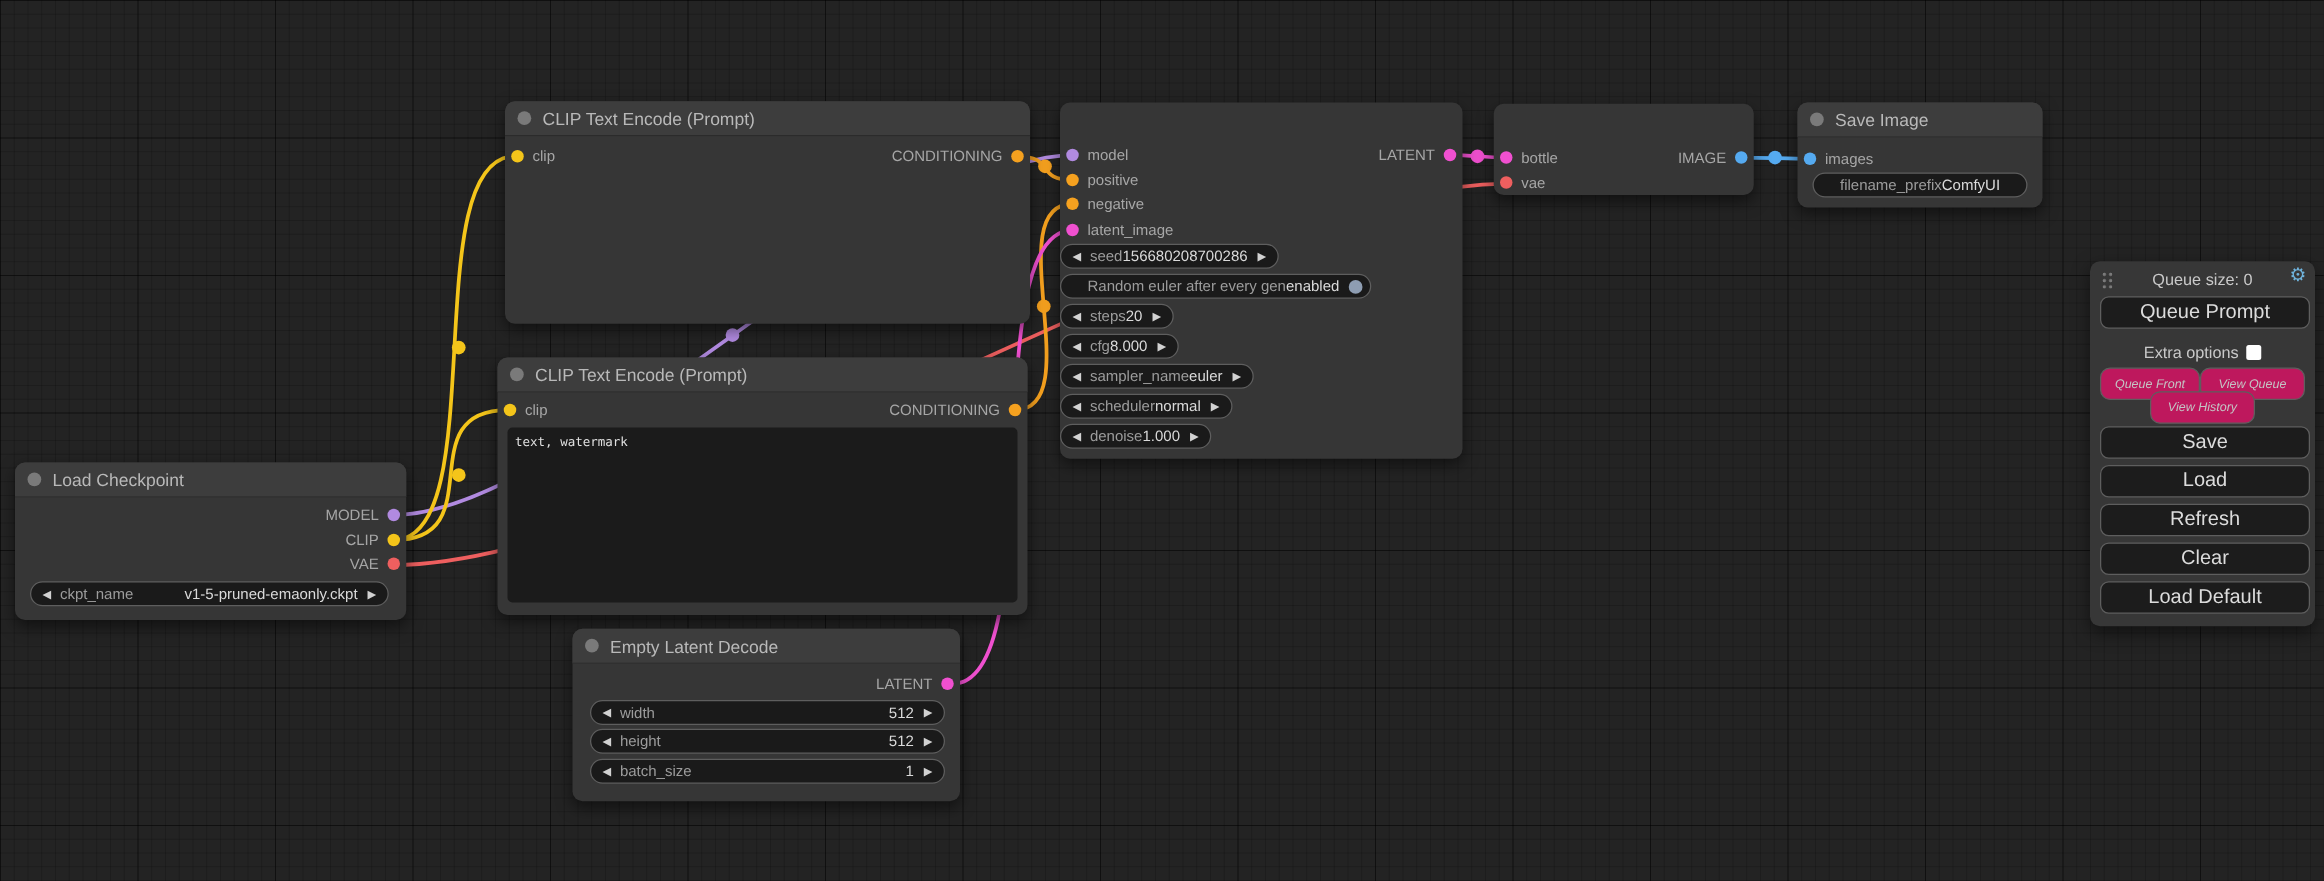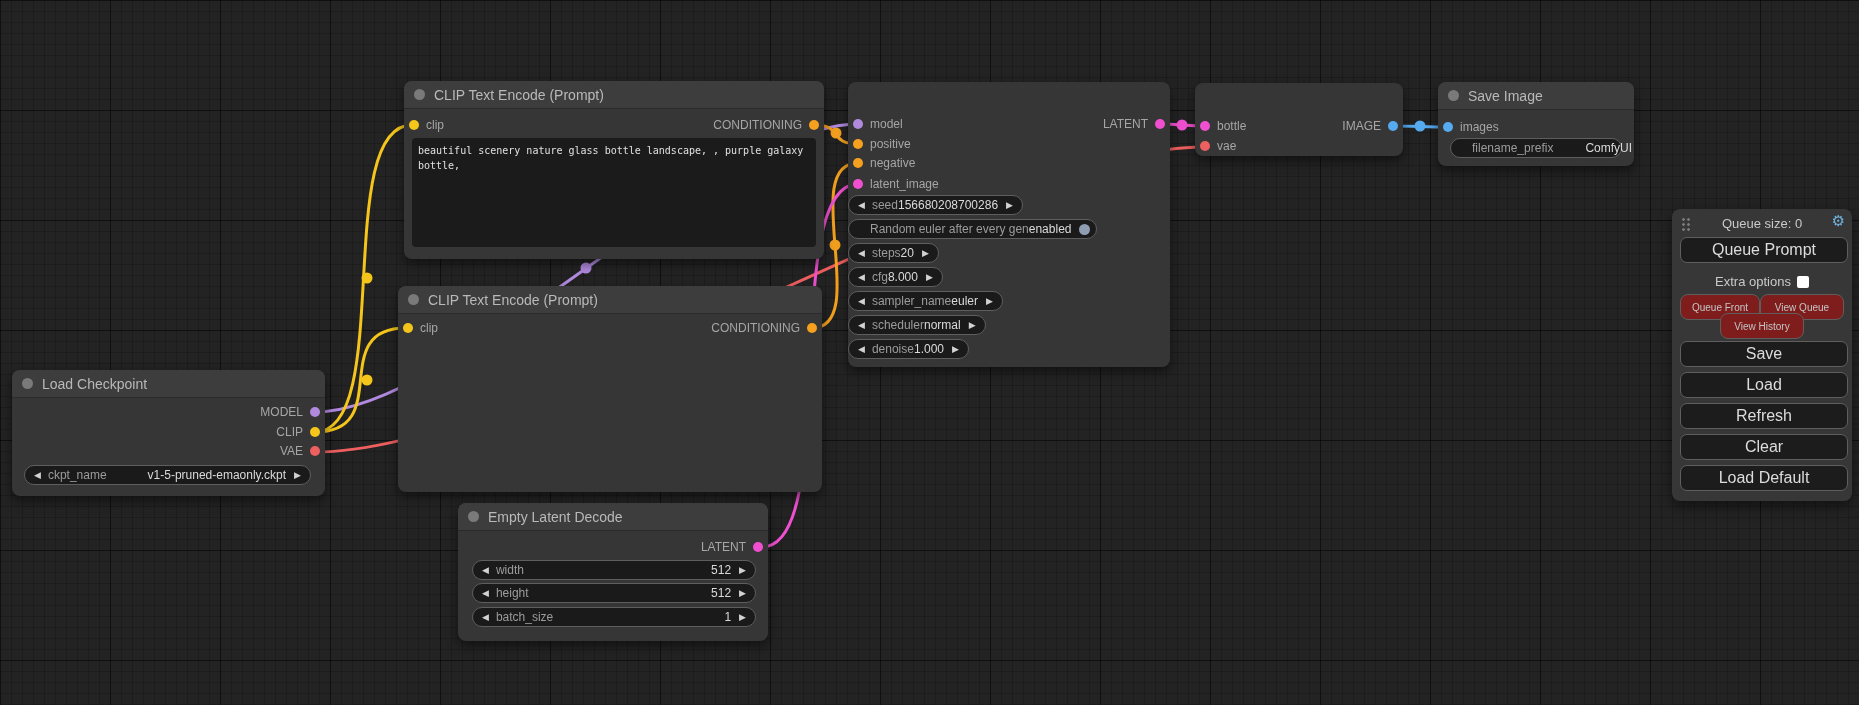--- a/index.html
+++ b/index.html
@@ -38,23 +38,23 @@
   .toggle{width:11px;height:11px;border-radius:50%;background:#8e9db2;margin-right:-3px;flex:0 0 auto;}
   .prompt-text{position:absolute;background:#1b1b1b;border-radius:4px;
         font-family:"DejaVu Sans Mono",monospace;font-size:10px;line-height:1.45;
         color:#e0e0e0;padding:6px;white-space:pre-wrap;overflow:hidden;}
   
   #queue-panel{position:absolute;left:1672px;top:209px;width:180px;height:292px;
         background:#373737;border-radius:8px;z-index:3;box-shadow:0 5px 14px rgba(0,0,0,0.5);}
   .qbtn{position:absolute;left:8px;right:4px;height:26px;background:#1c1c1c;
         border:1px solid #5e5e5e;border-radius:7px;color:#dcdcdc;font-size:16px;
         display:flex;align-items:center;justify-content:center;box-sizing:border-box;}
-  .qbtn-sm{position:absolute;height:26px;background:#7f1d1d;border:1px solid #5e5e5e;
+  .qbtn-sm{position:absolute;height:26px;background:#be185d;border:1px solid #5e5e5e;
         border-radius:8px;color:#c4c4c4;font-size:10px;display:flex;align-items:center;
-        justify-content:center;box-sizing:border-box;}
+        justify-content:center;box-sizing:border-box;font-style:italic;}
   .qheader{position:absolute;top:5px;left:0;right:0;height:18px;display:flex;
         align-items:center;justify-content:center;color:#c9c9c9;font-size:13px;}
   .drag-handle{position:absolute;left:9px;top:8px;width:9px;height:14px;
         background-image:radial-gradient(#7a7a7a 1px, transparent 1.6px);
         background-size:5px 5px;}
   .gear{position:absolute;right:7px;top:4px;font-size:15px;color:#6fb3dc;line-height:1;}
   .extra-row{position:absolute;top:65px;left:0;right:0;display:flex;align-items:center;
         justify-content:center;gap:6px;color:#c9c9c9;font-size:13px;}
   .checkbox{width:12px;height:12px;background:#ffffff;border-radius:2px;}
 </style>
@@ -117,37 +117,36 @@
     <span>CLIP Text Encode (Prompt)</span>
   </div>
   <div class="slot slot-in" style="top:36px;">
     <span class="port p-clip"></span>
     <span>clip</span>
   </div>
   <div class="slot slot-out" style="top:36px;">
     <span>CONDITIONING</span>
     <span class="port p-cond"></span>
   </div>
-  <div class="prompt-text" style="left:8px;top:57px;width:392px;height:97px;">beautiful scenery nature glass bottle landscape, , purple galaxy
-bottle,</div>
 </div>
 
 <div class="node" style="left:398px;top:286px;width:424px;height:206px;">
   <div class="node-title">
     <span class="tdot"></span>
     <span>CLIP Text Encode (Prompt)</span>
   </div>
   <div class="slot slot-in" style="top:34px;">
     <span class="port p-clip"></span>
     <span>clip</span>
   </div>
   <div class="slot slot-out" style="top:34px;">
     <span>CONDITIONING</span>
     <span class="port p-cond"></span>
   </div>
+  <div class="prompt-text" style="left:8px;top:56px;width:396px;height:128px;">text, watermark</div>
 </div>
 
 <div class="node" style="left:848px;top:82px;width:322px;height:285px;">
   <div class="slot slot-in" style="top:34px;">
     <span class="port p-model"></span>
     <span>model</span>
   </div>
   <div class="slot slot-in" style="top:54px;">
     <span class="port p-cond"></span>
     <span>positive</span>
@@ -225,21 +224,21 @@
 
 <div class="node" style="left:1438px;top:82px;width:196px;height:84px;">
   <div class="node-title">
     <span class="tdot"></span>
     <span>Save Image</span>
   </div>
   <div class="slot slot-in" style="top:37px;">
     <span class="port p-image"></span>
     <span>images</span>
   </div>
-  <div class="widget" style="left:12px;right:12px;top:56px;gap:32px;">
+  <div class="widget" style="left:12px;right:12px;top:56px;">
     <span class="wlabel-noarrow">filename_prefix</span>
     <span class="wvalue" style="margin-right:14px;">ComfyUI</span>
   </div>
 </div>
 
 <div class="node" style="left:458px;top:503px;width:310px;height:138px;">
   <div class="node-title">
     <span class="tdot"></span>
     <span>Empty Latent Decode</span>
   </div>

